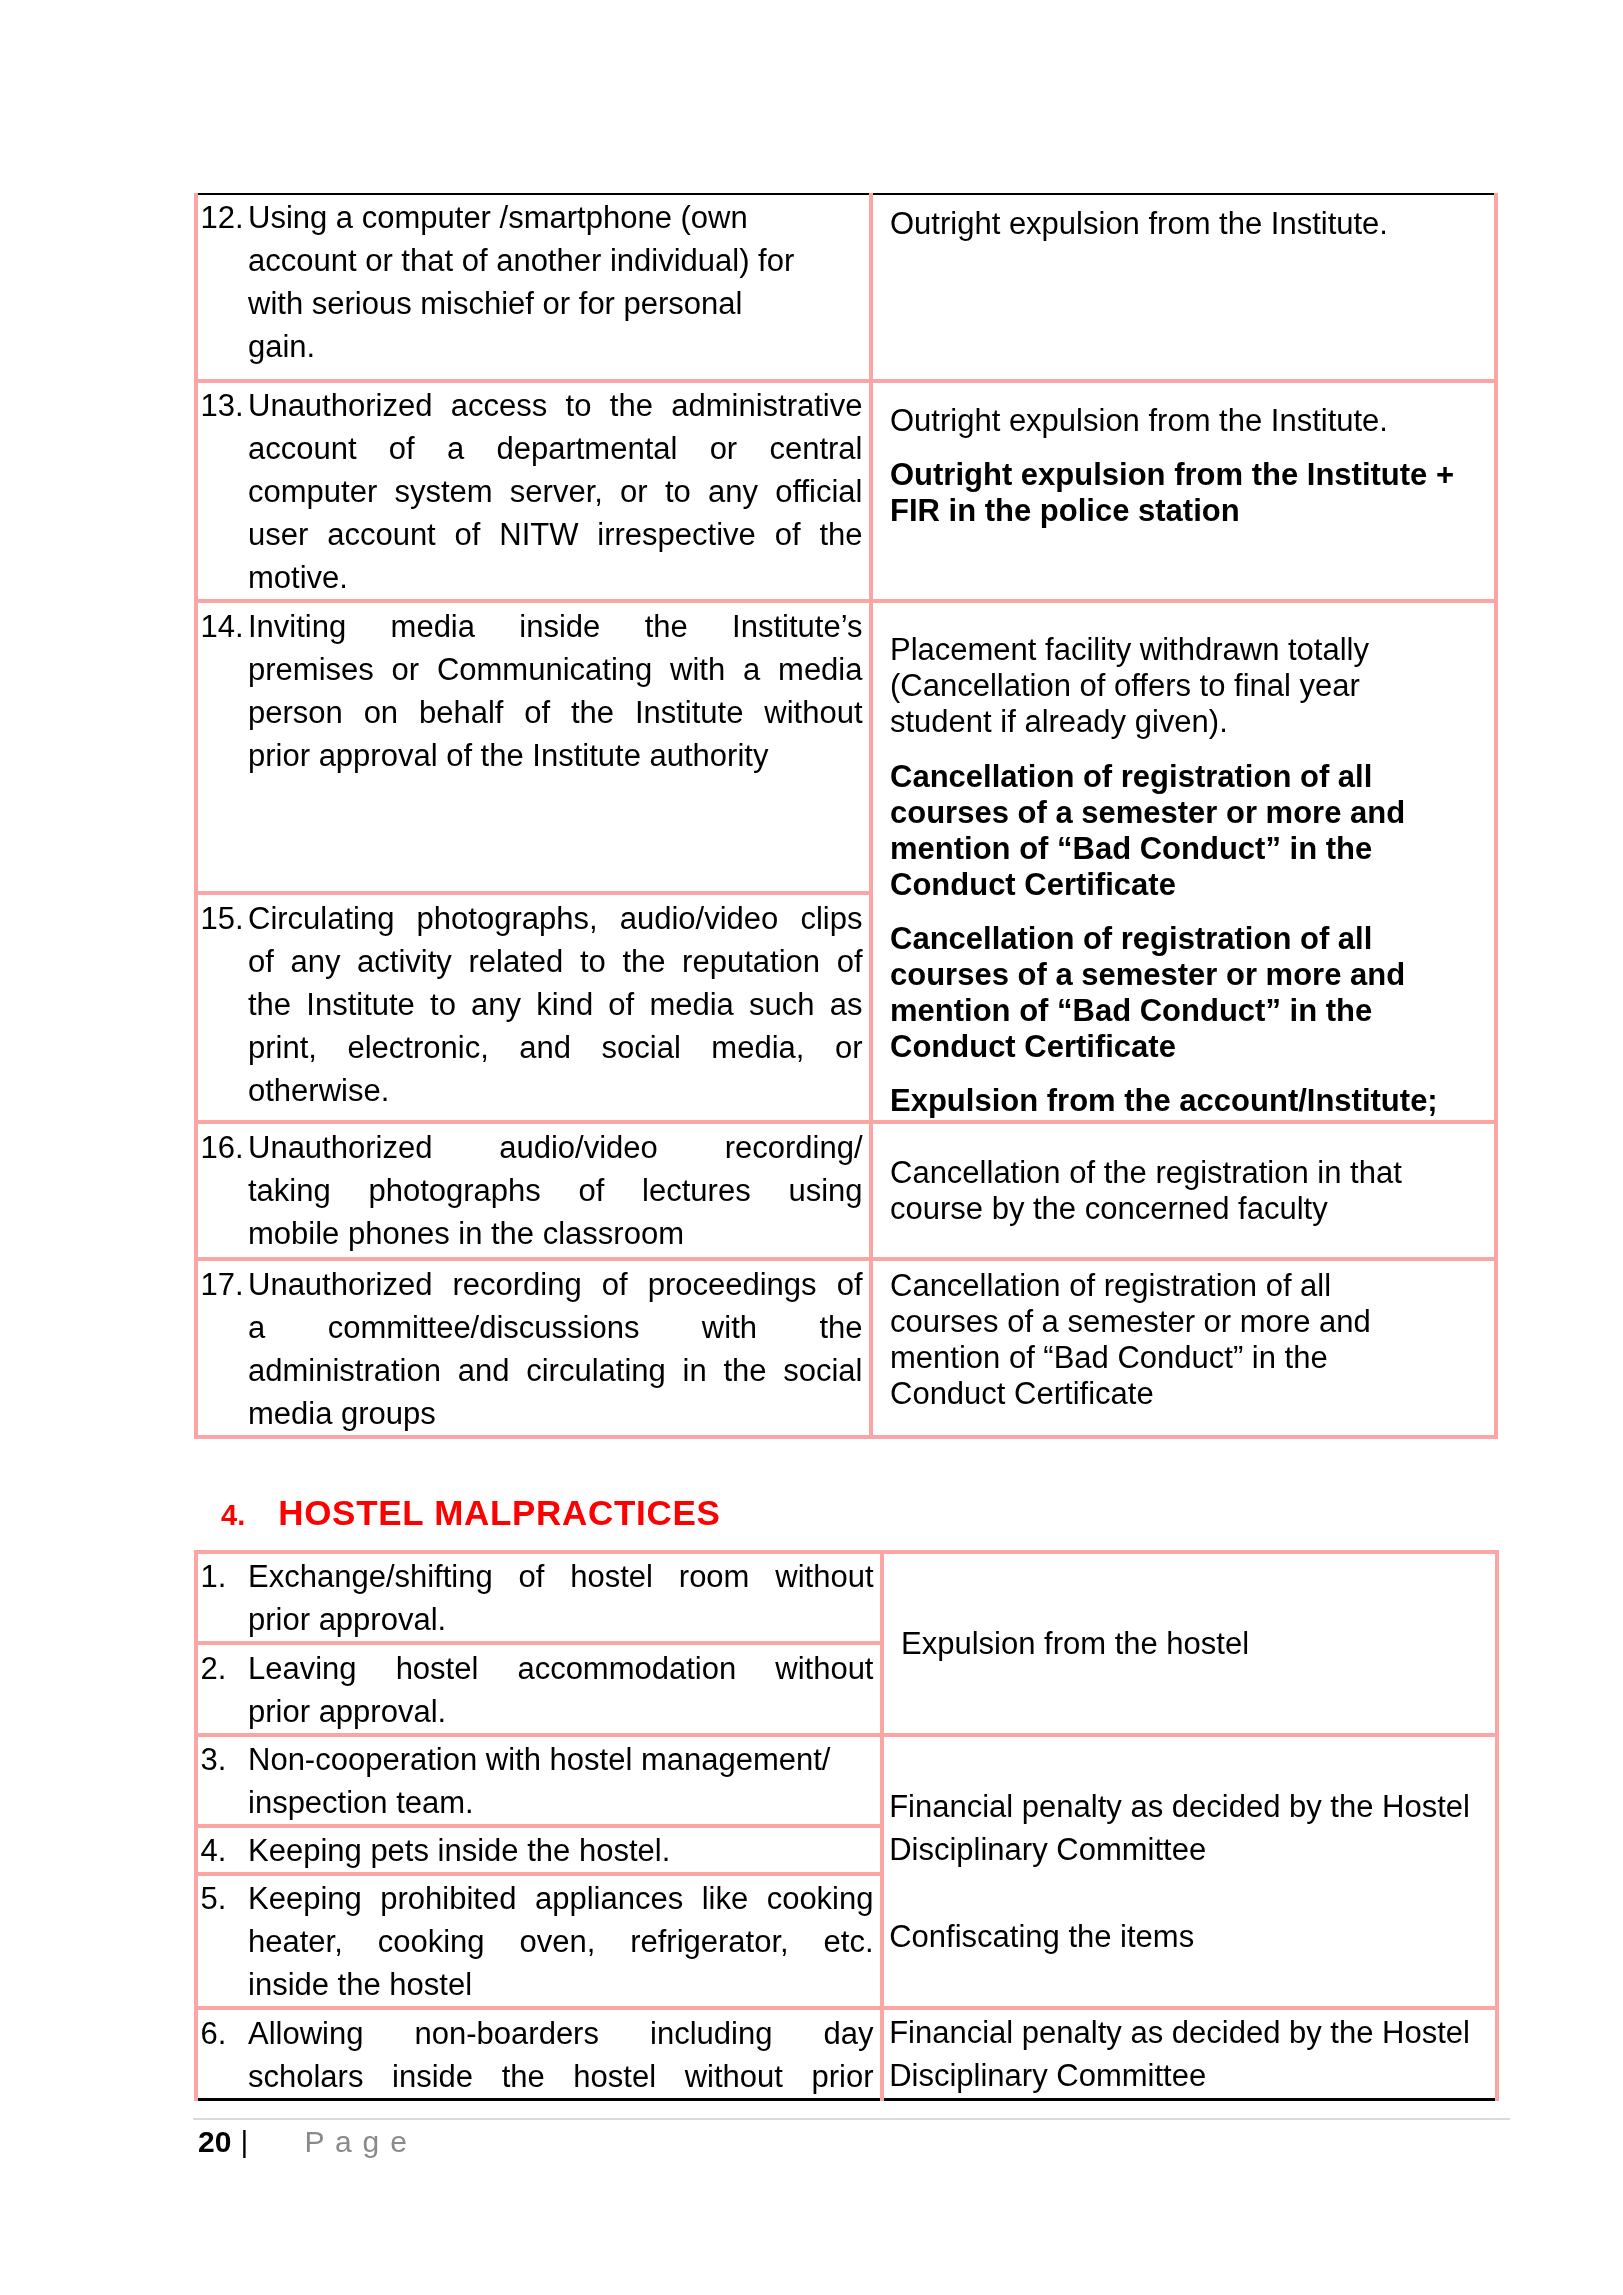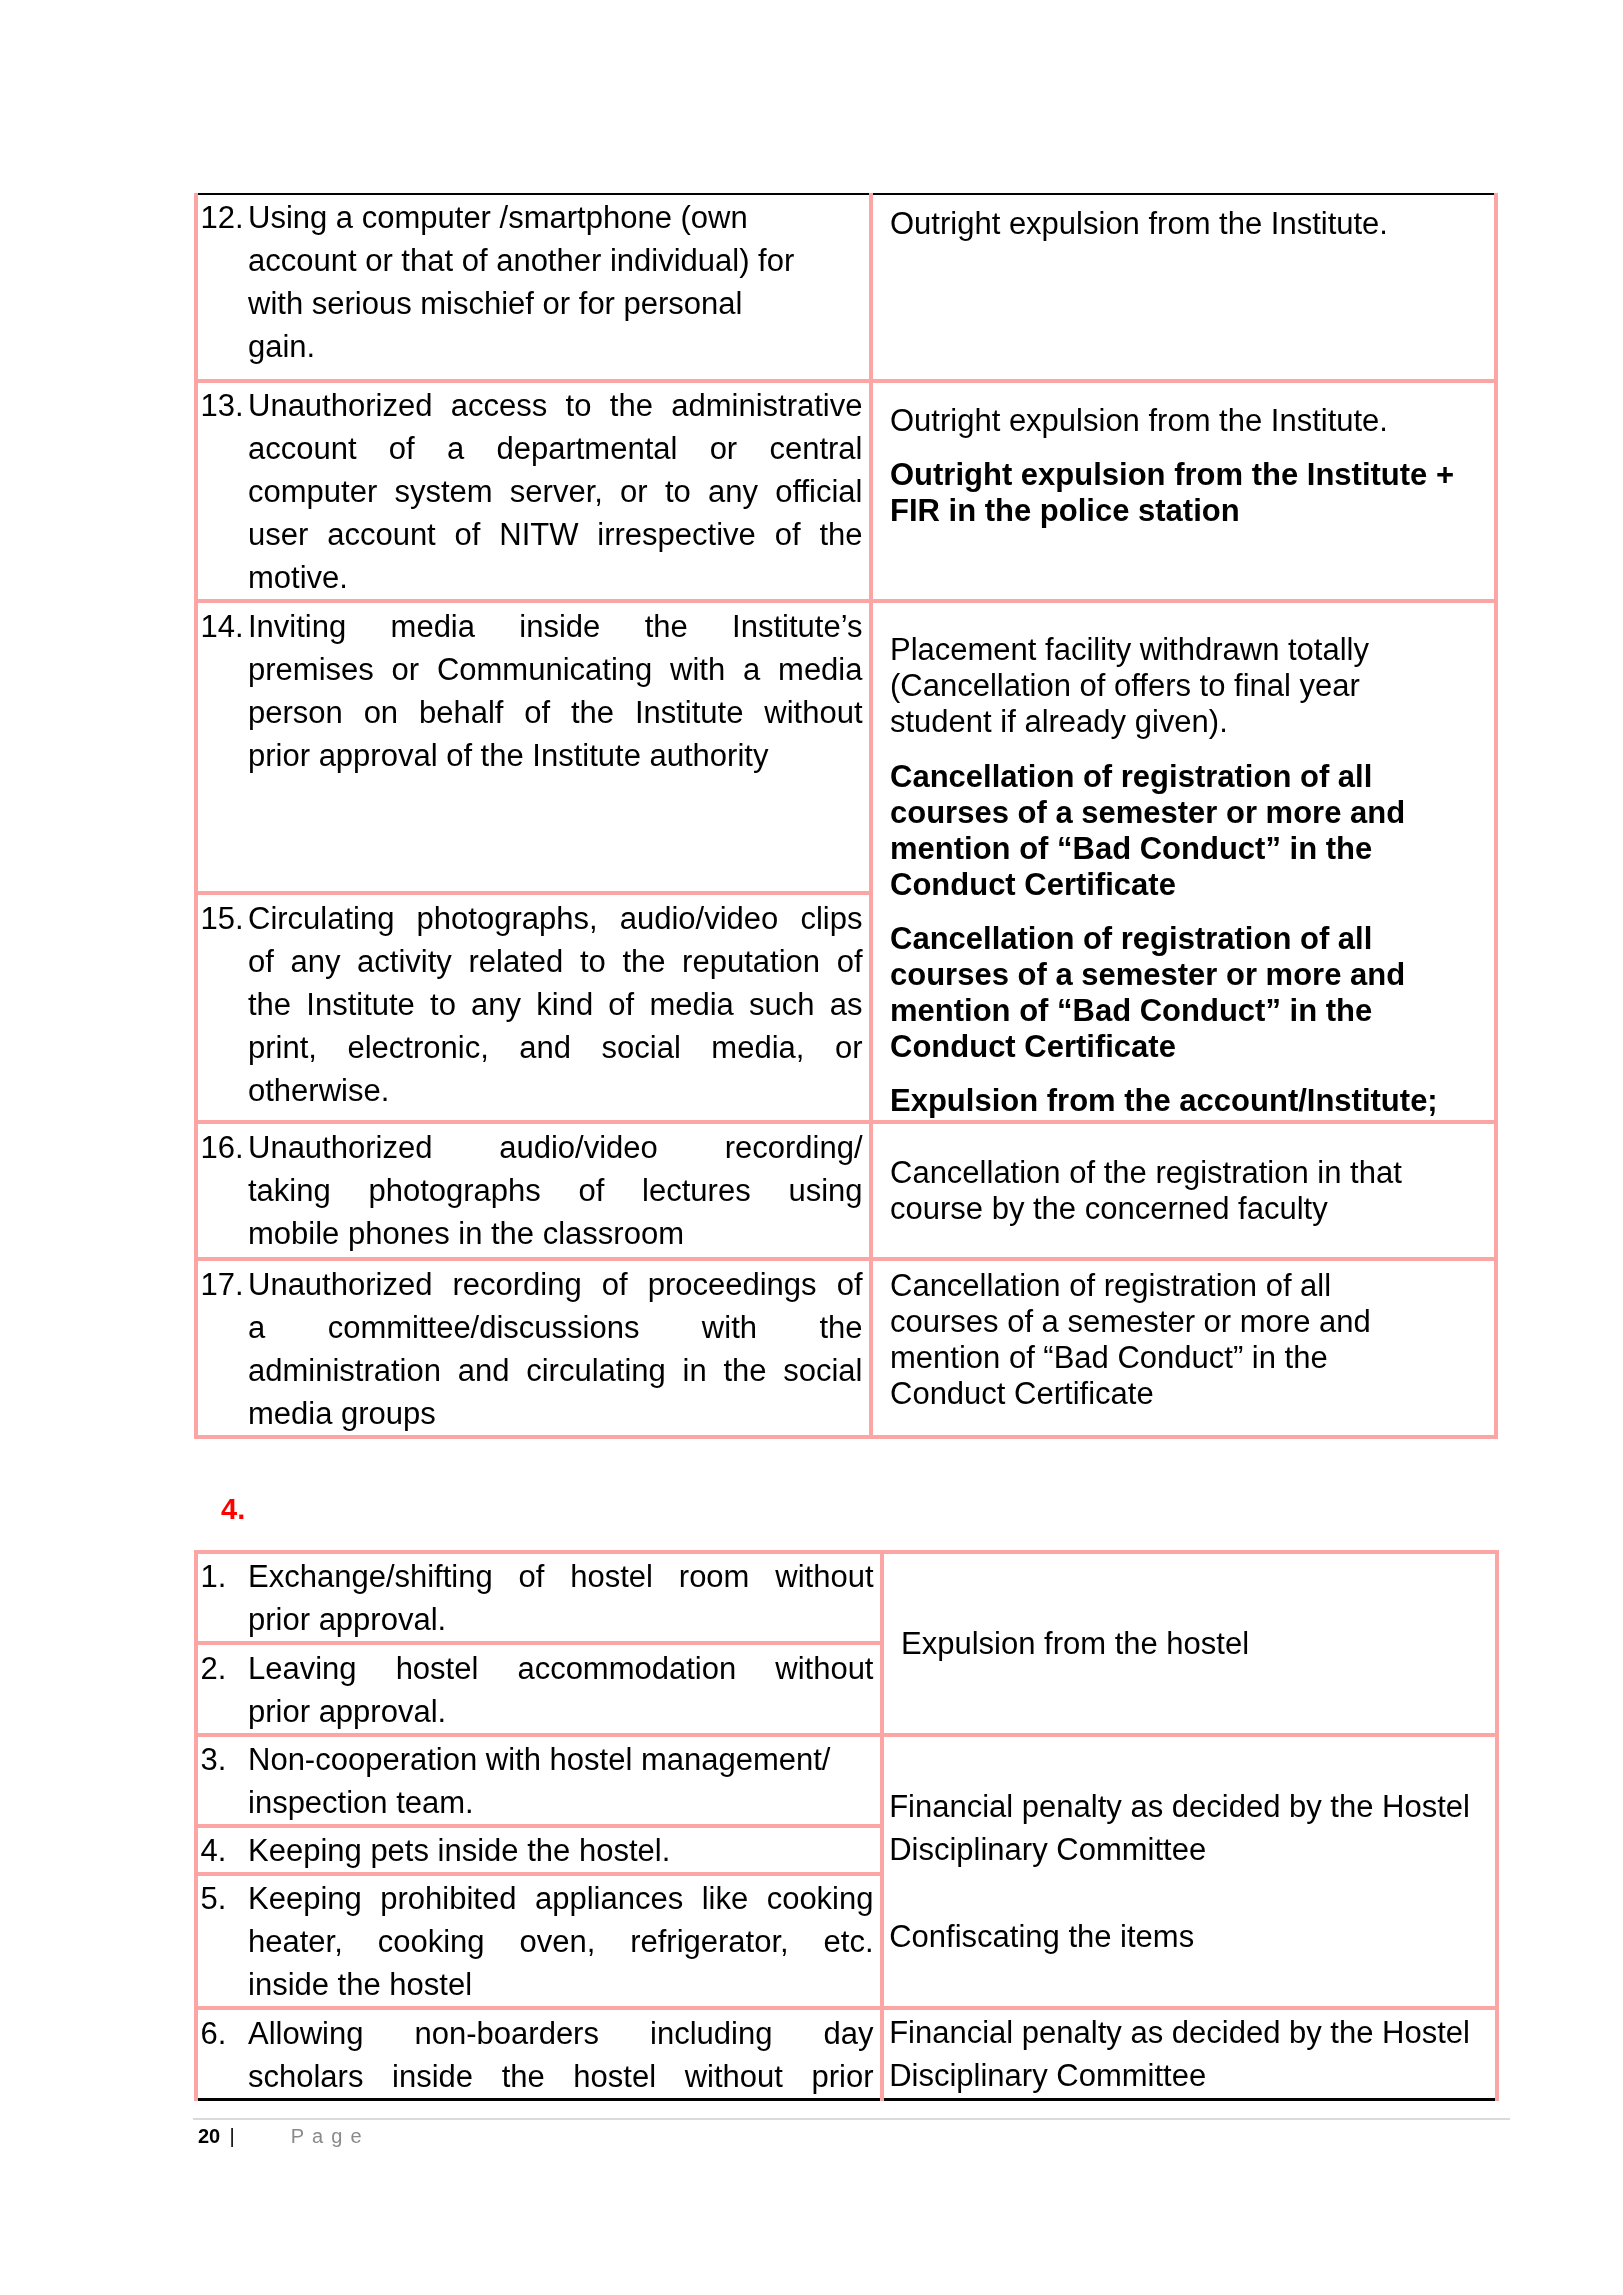--- a/index.html
+++ b/index.html
@@ -45,21 +45,21 @@
     position:absolute; left:221px; top:1493px;
     display:flex; align-items:baseline; font-weight:bold; color:#FF0000;
   }
   .sec-num { font-size:29px; }
   .sec-title { font-size:35px; margin-left:33px; letter-spacing:0.7px; }
 
   
   .footer-rule { position:absolute; left:193px; top:2118px; width:1317px; height:2px; background:#DADADA; }
   .page-footer {
     position:absolute; left:198px; top:2125px;
-    display:flex; align-items:baseline; font-size:20px;
+    display:flex; align-items:baseline; font-size:30px;
   }
   .pg-num { font-weight:bold; }
   .pg-bar { margin:0 9.2px; font-weight:400; }
   .pg-label { color:#8A8A8A; letter-spacing:1.3px;margin-left:47px; }
 </style>
 </head>
 <body>
 
 <div class="page">
 
@@ -190,20 +190,21 @@
           <div class="line">mention of “Bad Conduct” in the</div>
           <div class="line">Conduct Certificate</div>
         </div>
       </td>
     </tr>
   </tbody>
     </table>
 
   <div class="section-heading">
     <span class="sec-num">4.</span>
+    <span class="sec-title">HOSTEL MALPRACTICES</span>
   </div>
 
   <table id="hostel-table">
     <colgroup>
         <col style="width:686px">
         <col style="width:615px">
       </colgroup>
 
     <tbody>
         <tr class="h1">

